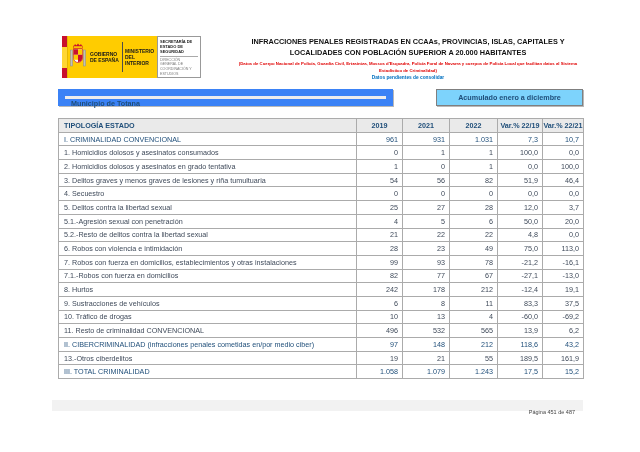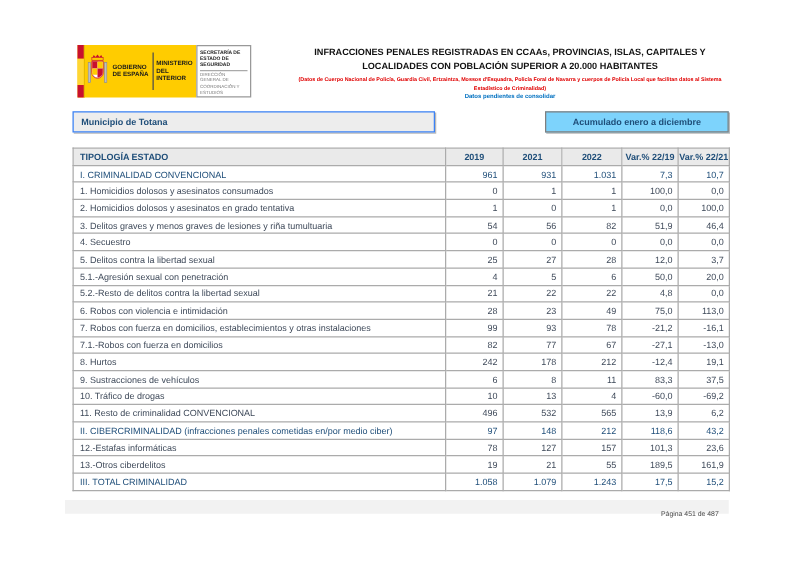--- a/index.html
+++ b/index.html
@@ -26,22 +26,22 @@
   .dir-text { font-size: 3.6px; color: #7a7a7a; line-height: 1.3; padding-top: 1px; }
 
   
   .title-block { position: absolute; left: 228px; top: 37px; width: 360px; text-align: center; }
   .title { font-size: 7.3px; font-weight: bold; color: #111; line-height: 1.45; }
   .source-note { margin-top: 3px; font-size: 4.3px; font-weight: bold; color: #e00000; line-height: 1.55; padding: 0 8px; }
   .pending-note { margin-top: 1px; font-size: 4.8px; font-weight: bold; color: #0070C0; }
 
   
   .muni-box {
-    position: absolute; left: 58px; top: 89px; width: 290px; height: 17px;
-    background: #EDEDED; border: 1px solid #3b82f6; box-shadow: 1px 1px 0 rgba(0,0,0,.28);
+    position: absolute; left: 58px; top: 89px; width: 335px; height: 17px;
+    background: #EDEDED; border: 7px solid #3b82f6; box-shadow: 1px 1px 0 rgba(0,0,0,.28);
     font-size: 7.2px; font-weight: bold; color: #1F4E79; line-height: 15px; padding-left: 6px;
   }
   .period-box {
     position: absolute; left: 436px; top: 89px; width: 147px; height: 17px;
     background: #7dd3fc; border: 1px solid #7F7F7F; box-shadow: 1px 1px 0 rgba(0,0,0,.28);
     font-size: 7.2px; font-weight: bold; color: #1F4E79; line-height: 15px; text-align: center;
   }
 
   
   .crime-table {
@@ -247,28 +247,20 @@
       </tr>
       <tr class="section">
         <td class="label-col">II. CIBERCRIMINALIDAD (infracciones penales cometidas en/por medio ciber)</td>
         <td class="num">97</td>
         <td class="num">148</td>
         <td class="num">212</td>
         <td class="num">118,6</td>
         <td class="num">43,2</td>
       </tr>
       <tr>
-        <td class="label-col">12.-Estafas informáticas</td>
-        <td class="num">78</td>
-        <td class="num">127</td>
-        <td class="num">157</td>
-        <td class="num">101,3</td>
-        <td class="num">23,6</td>
-      </tr>
-      <tr>
         <td class="label-col">13.-Otros ciberdelitos</td>
         <td class="num">19</td>
         <td class="num">21</td>
         <td class="num">55</td>
         <td class="num">189,5</td>
         <td class="num">161,9</td>
       </tr>
       <tr class="section">
         <td class="label-col">III. TOTAL CRIMINALIDAD</td>
         <td class="num">1.058</td>

